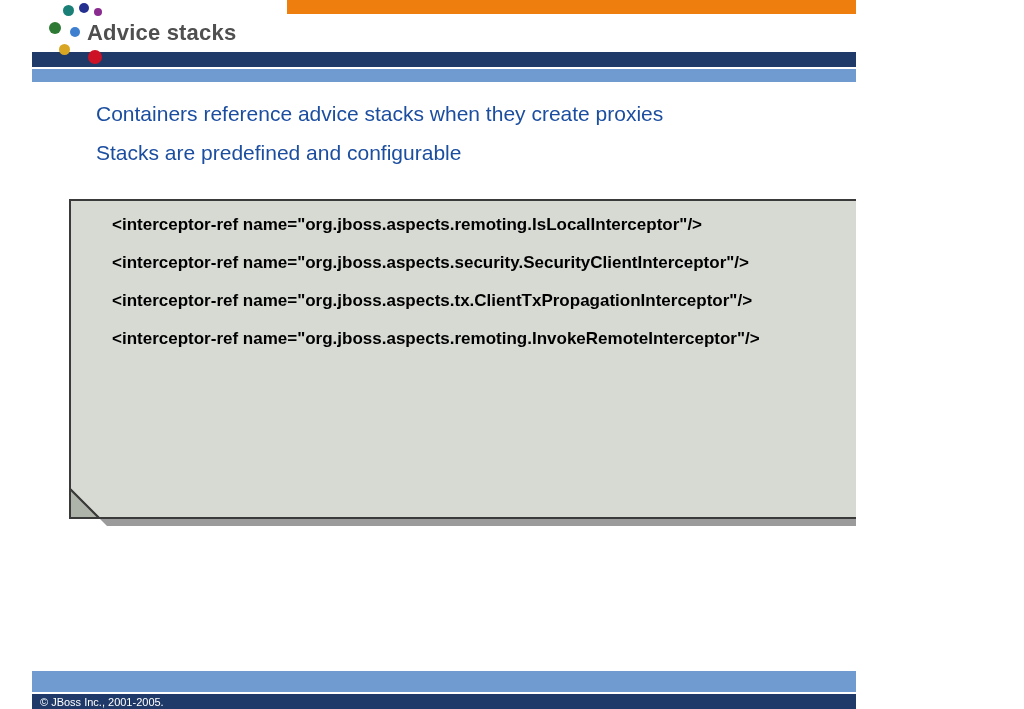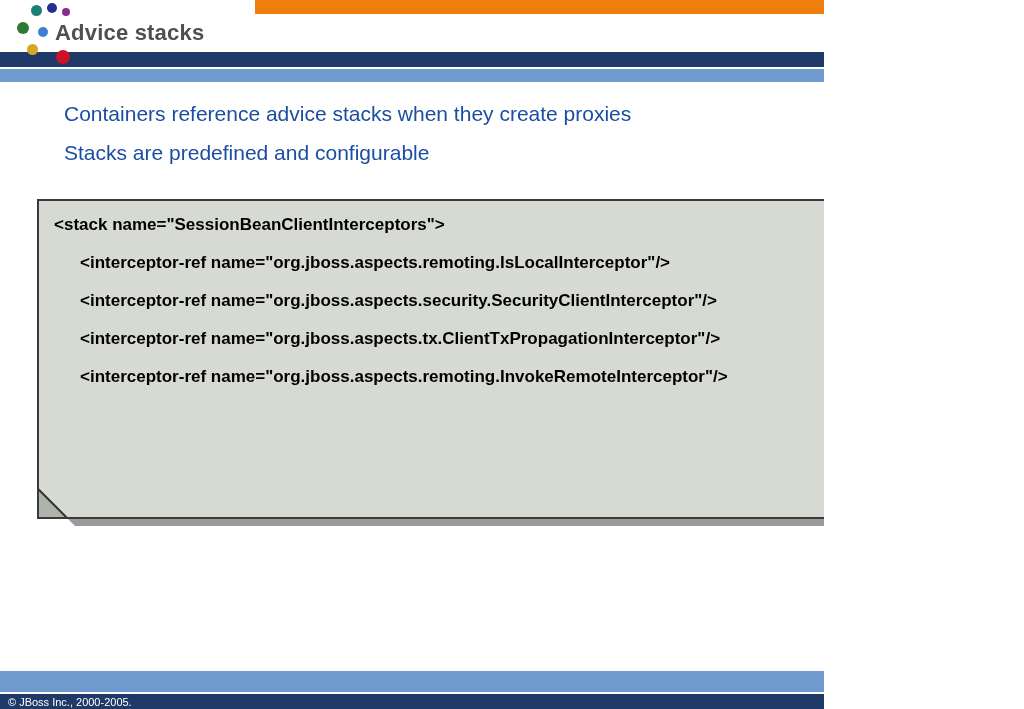--- a/index.html
+++ b/index.html
@@ -5,20 +5,21 @@
   * { margin: 0; padding: 0; box-sizing: border-box; }
   html, body { background: #ffffff; }
   body { font-family: "Liberation Sans", sans-serif; }
 
   .slide {
     position: relative;
     width: 824px;
     height: 709px;
     background: #ffffff;
     overflow: hidden;
+    margin-left: 32px;
   }
 
   
   .bar-orange-top   { position: absolute; left: 255px; top: 0;    width: 707px;  height: 14px; background: var(--orange, #EE7F0E); }
   .block-navy-tr    { position: absolute; left: 966px; top: 0;    width: 58px;   height: 14px; background: var(--navy, #1F3A68); }
   .bar-navy-title   { position: absolute; left: 0;     top: 52px; width: 962px;  height: 15px; background: var(--navy, #1F3A68); }
   .bar-blue-title   { position: absolute; left: 0;     top: 69px; width: 962px;  height: 13px; background: var(--light-blue, #6F9BD1); }
 
   .dot { position: absolute; border-radius: 50%; }
 
@@ -81,25 +82,24 @@
   <div class="bullet bullet-1">Containers reference advice stacks when they create proxies</div>
   <div class="bullet bullet-2">Stacks are predefined and configurable</div>
 
   <svg class="code-svg" width="846" height="334" viewBox="0 0 846 334" aria-hidden="true">
     <polygon points="9,9 839,9 839,327 38,327 9,298" fill="#9B9B9B"></polygon>
     <polygon points="1,1 831,1 831,319 30,319 1,290" fill="#D6DAD2" stroke="#3A3A3A" stroke-width="2"></polygon>
     <polygon points="1,290 30,319 1,319" fill="#AEB4AA" stroke="#3A3A3A" stroke-width="2"></polygon>
   </svg>
 
   <div class="code-lines">
-    <div class="code-line">&lt;stack name="SessionBeanClientInterceptors"&gt;</div>
     <div class="code-line indent">&lt;interceptor-ref name="org.jboss.aspects.remoting.IsLocalInterceptor"/&gt;</div>
     <div class="code-line indent">&lt;interceptor-ref name="org.jboss.aspects.security.SecurityClientInterceptor"/&gt;</div>
     <div class="code-line indent">&lt;interceptor-ref name="org.jboss.aspects.tx.ClientTxPropagationInterceptor"/&gt;</div>
     <div class="code-line indent">&lt;interceptor-ref name="org.jboss.aspects.remoting.InvokeRemoteInterceptor"/&gt;</div>
   </div>
 
   <div class="footer-blue"></div>
   <div class="footer-navy"></div>
-  <div class="copyright">© JBoss Inc., 2000-2005.</div>
+  <div class="copyright">© JBoss Inc., 2001-2005.</div>
   <div class="page-number">43</div>
 
 </div>
 
 </body></html>

